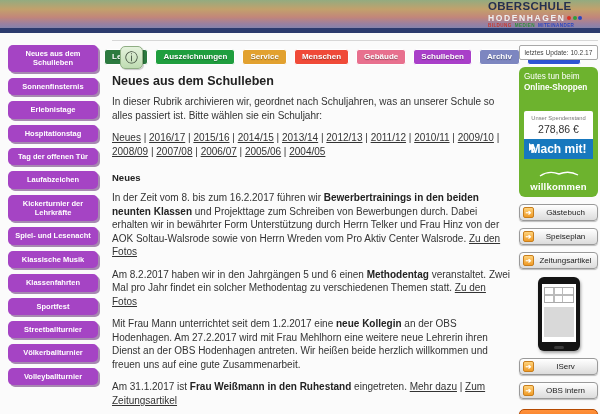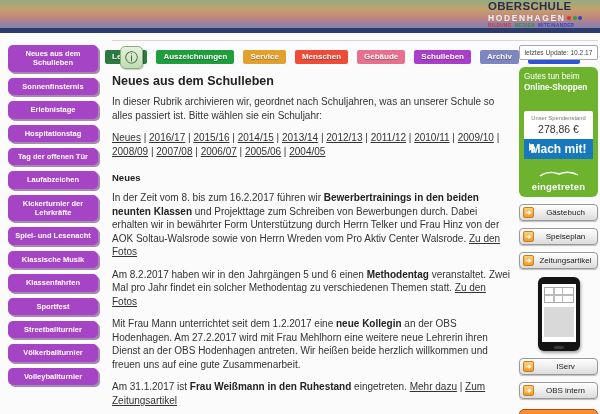--- a/index.html
+++ b/index.html
@@ -258,21 +258,21 @@
         <svg width="8" height="10" viewBox="0 0 8 10">
             <polygon points="0,0 0,8 2.5,6.3 4,10 5.6,9.2 4.1,5.7 7,5.4" fill="#fff"></polygon>
           </svg>
         <span>Mach mit!</span>
       </div>
     </div>
     <div class="se-brand">
       <svg width="42" height="7" viewBox="0 0 42 7">
           <path d="M2 6 Q11 0 21 4 Q31 0 40 5" stroke="#fff" stroke-width="1.4" fill="none"></path>
         </svg>
-      <div class="se-brand-txt">eingetreten</div>
+      <div class="se-brand-txt">willkommen</div>
     </div>
   </div>
 
   <div>
       <div class="abtn">
       <span class="aicon">➔</span>
       <span class="albl">Gästebuch</span>
     </div>
       <div class="abtn">
       <span class="aicon">➔</span>

